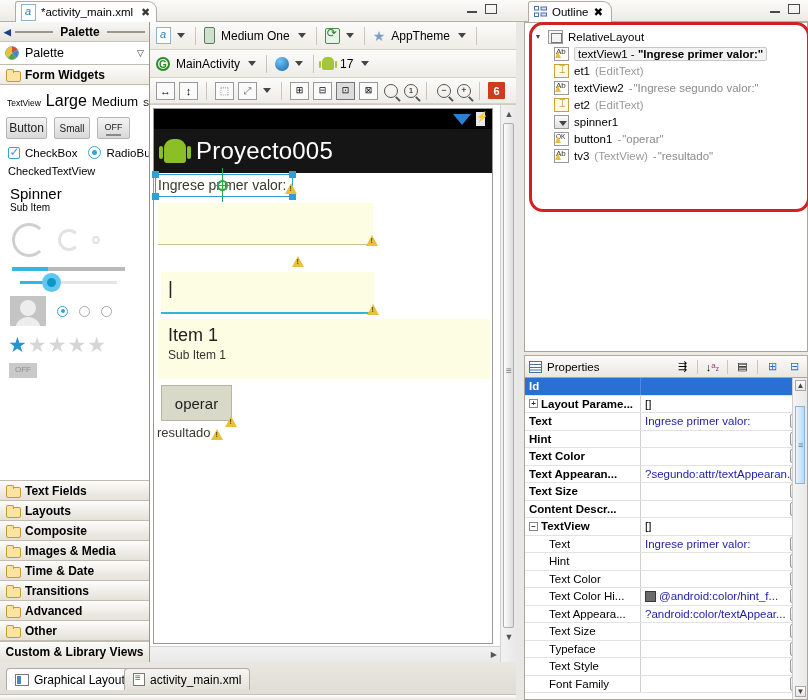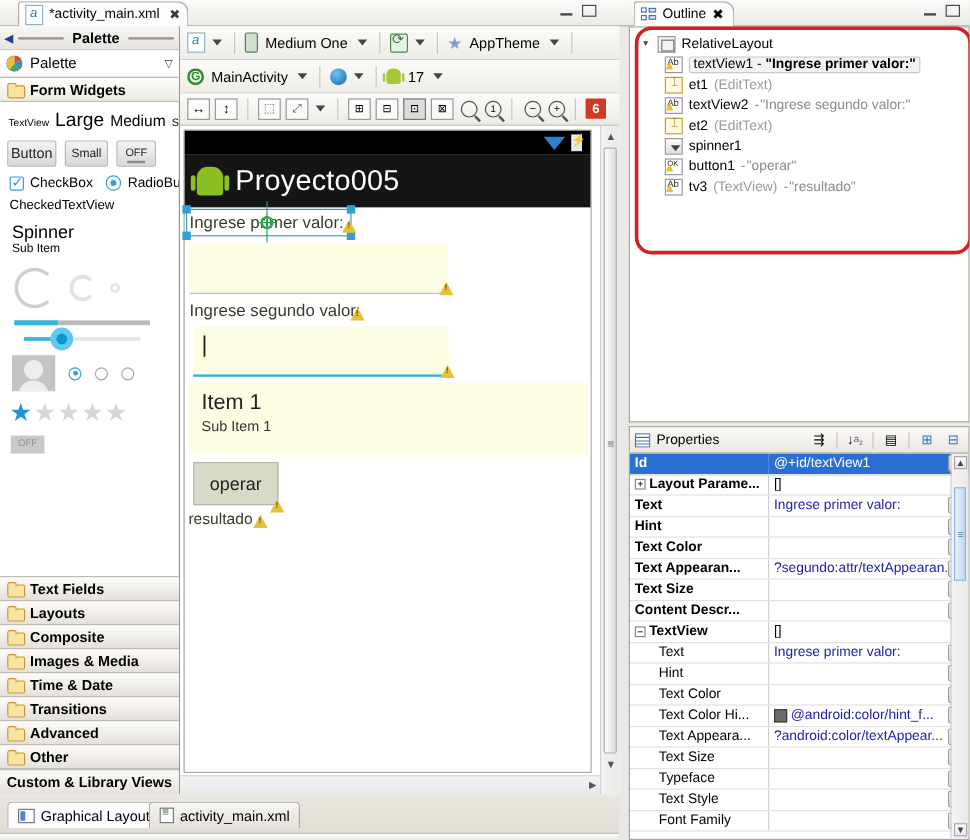--- a/index.html
+++ b/index.html
@@ -515,21 +515,20 @@
             <i class="v"></i>
               <i class="dot"></i>
           </span>
           <span class="warn" style="left:131px;top:10px;"></span>
 
           <div class="ed" style="left:4px;top:30px;width:215px;">
             <span class="underline"></span>
           </div>
           <span class="warn" style="left:212px;top:62px;"></span>
 
-          <div class="lbl1" style="top:77px;">Ingrese segundo valor:</div>
           <span class="warn" style="left:138px;top:83px;"></span>
 
           <div class="ed sel" style="left:7px;top:99px;width:213px;">
             <span style="position:absolute;left:7px;top:6px;font-size:19px;color:#222;line-height:20px;">|</span>
             <span class="underline"></span>
           </div>
           <span class="warn" style="left:213px;top:131px;"></span>
 
           <div class="item1" style="left:4px;top:146px;width:332px;height:60px;">
             <div class="it-t" style="margin:6px 0 0 10px;">Item 1</div>
@@ -651,24 +650,20 @@
           <span class="titem" style="color:#2a6fd4;">⊟</span>
         </span>
       </div>
 
       <div id="props-table">
         <div id="prows">
             <div class="prow hi">
               <div class="pname">
                 <span>Id</span>
               </div>
-              <div class="pval">
-                <span style="overflow: hidden; white-space: nowrap;">@+id/textView1</span>
-                <span class="dots">…</span>
-              </div>
             </div>
             <div class="prow">
               <div class="pname">
                 <span class="expander">+</span>
                 <span>Layout Parame...</span>
               </div>
               <div class="pval plain">
                 <span style="overflow: hidden; white-space: nowrap;">[]</span>
               </div>
             </div>

